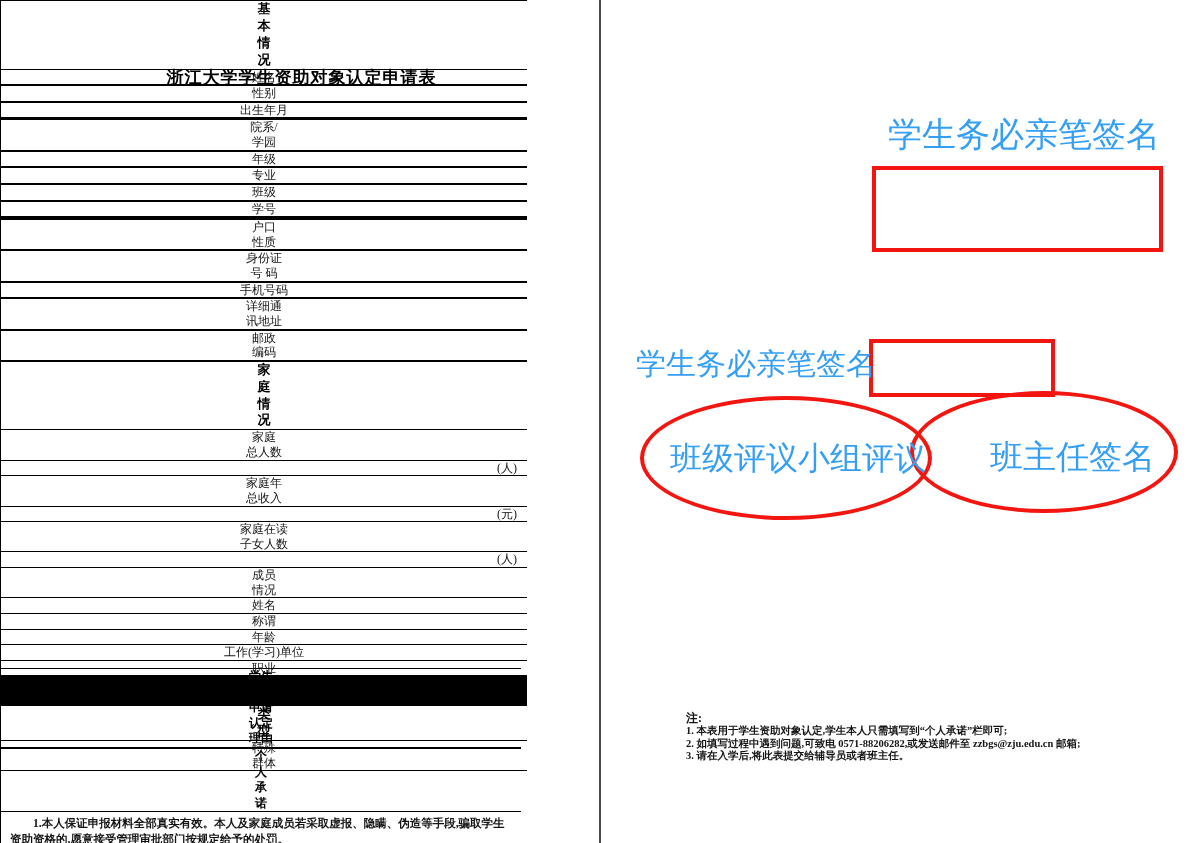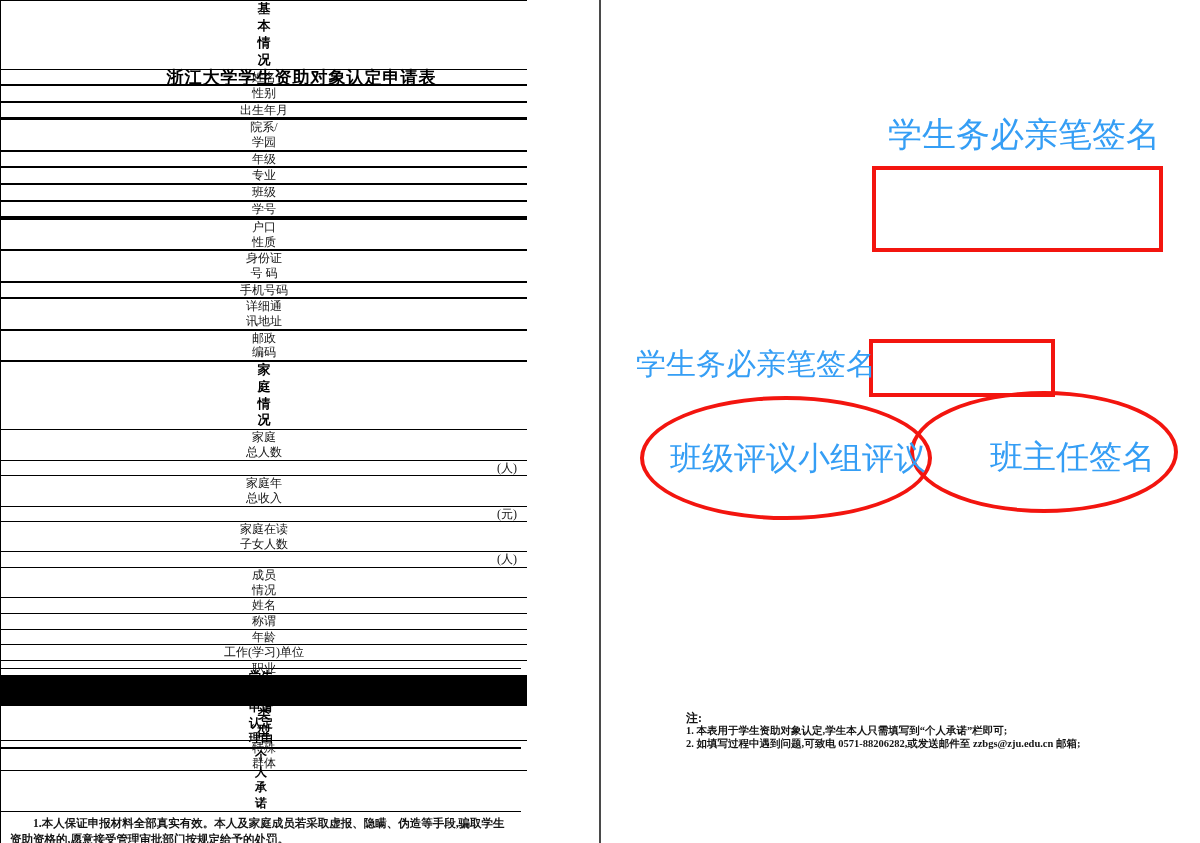--- a/index.html
+++ b/index.html
@@ -183,20 +183,21 @@
     </div>
 
   </div>
 
 </div>
 
 <div id="notes">
   <div class="nt">注:</div>
   <div class="ni">1. 本表用于学生资助对象认定,学生本人只需填写到“个人承诺”栏即可;</div>
   <div class="ni">2. 如填写过程中遇到问题,可致电 0571-88206282,或发送邮件至 zzbgs@zju.edu.cn 邮箱;</div>
+  <div class="ni">3. 请在入学后,将此表提交给辅导员或者班主任。</div>
 </div>
 
 <div class="red-box" style="left: 872px; top: 166px; width: 291px; height: 86px; border-color: rgb(243, 21, 15);"></div>
 <div class="red-box" style="left: 869px; top: 339px; width: 186px; height: 58px; border-color: rgb(243, 21, 15);"></div>
 <div class="red-ellipse" style="left: 640px; top: 396px; width: 292px; height: 124px; border-color: rgb(243, 21, 15);"></div>
 <div class="red-ellipse" style="left: 910px; top: 391px; width: 268px; height: 122px; border-color: rgb(243, 21, 15);"></div>
 <div class="blue-note" style="left: 888px; top: 112px; font-size: 34px; color: rgb(53, 158, 245);">学生务必亲笔签名</div>
 <div class="blue-note" style="left: 636px; top: 344px; font-size: 30px; color: rgb(53, 158, 245);">学生务必亲笔签名</div>
 <div class="blue-note" style="left: 670px; top: 437px; font-size: 32px; color: rgb(53, 158, 245);">班级评议小组评议</div>
 <div class="blue-note" style="left: 990px; top: 435px; font-size: 33px; color: rgb(53, 158, 245);">班主任签名</div>

